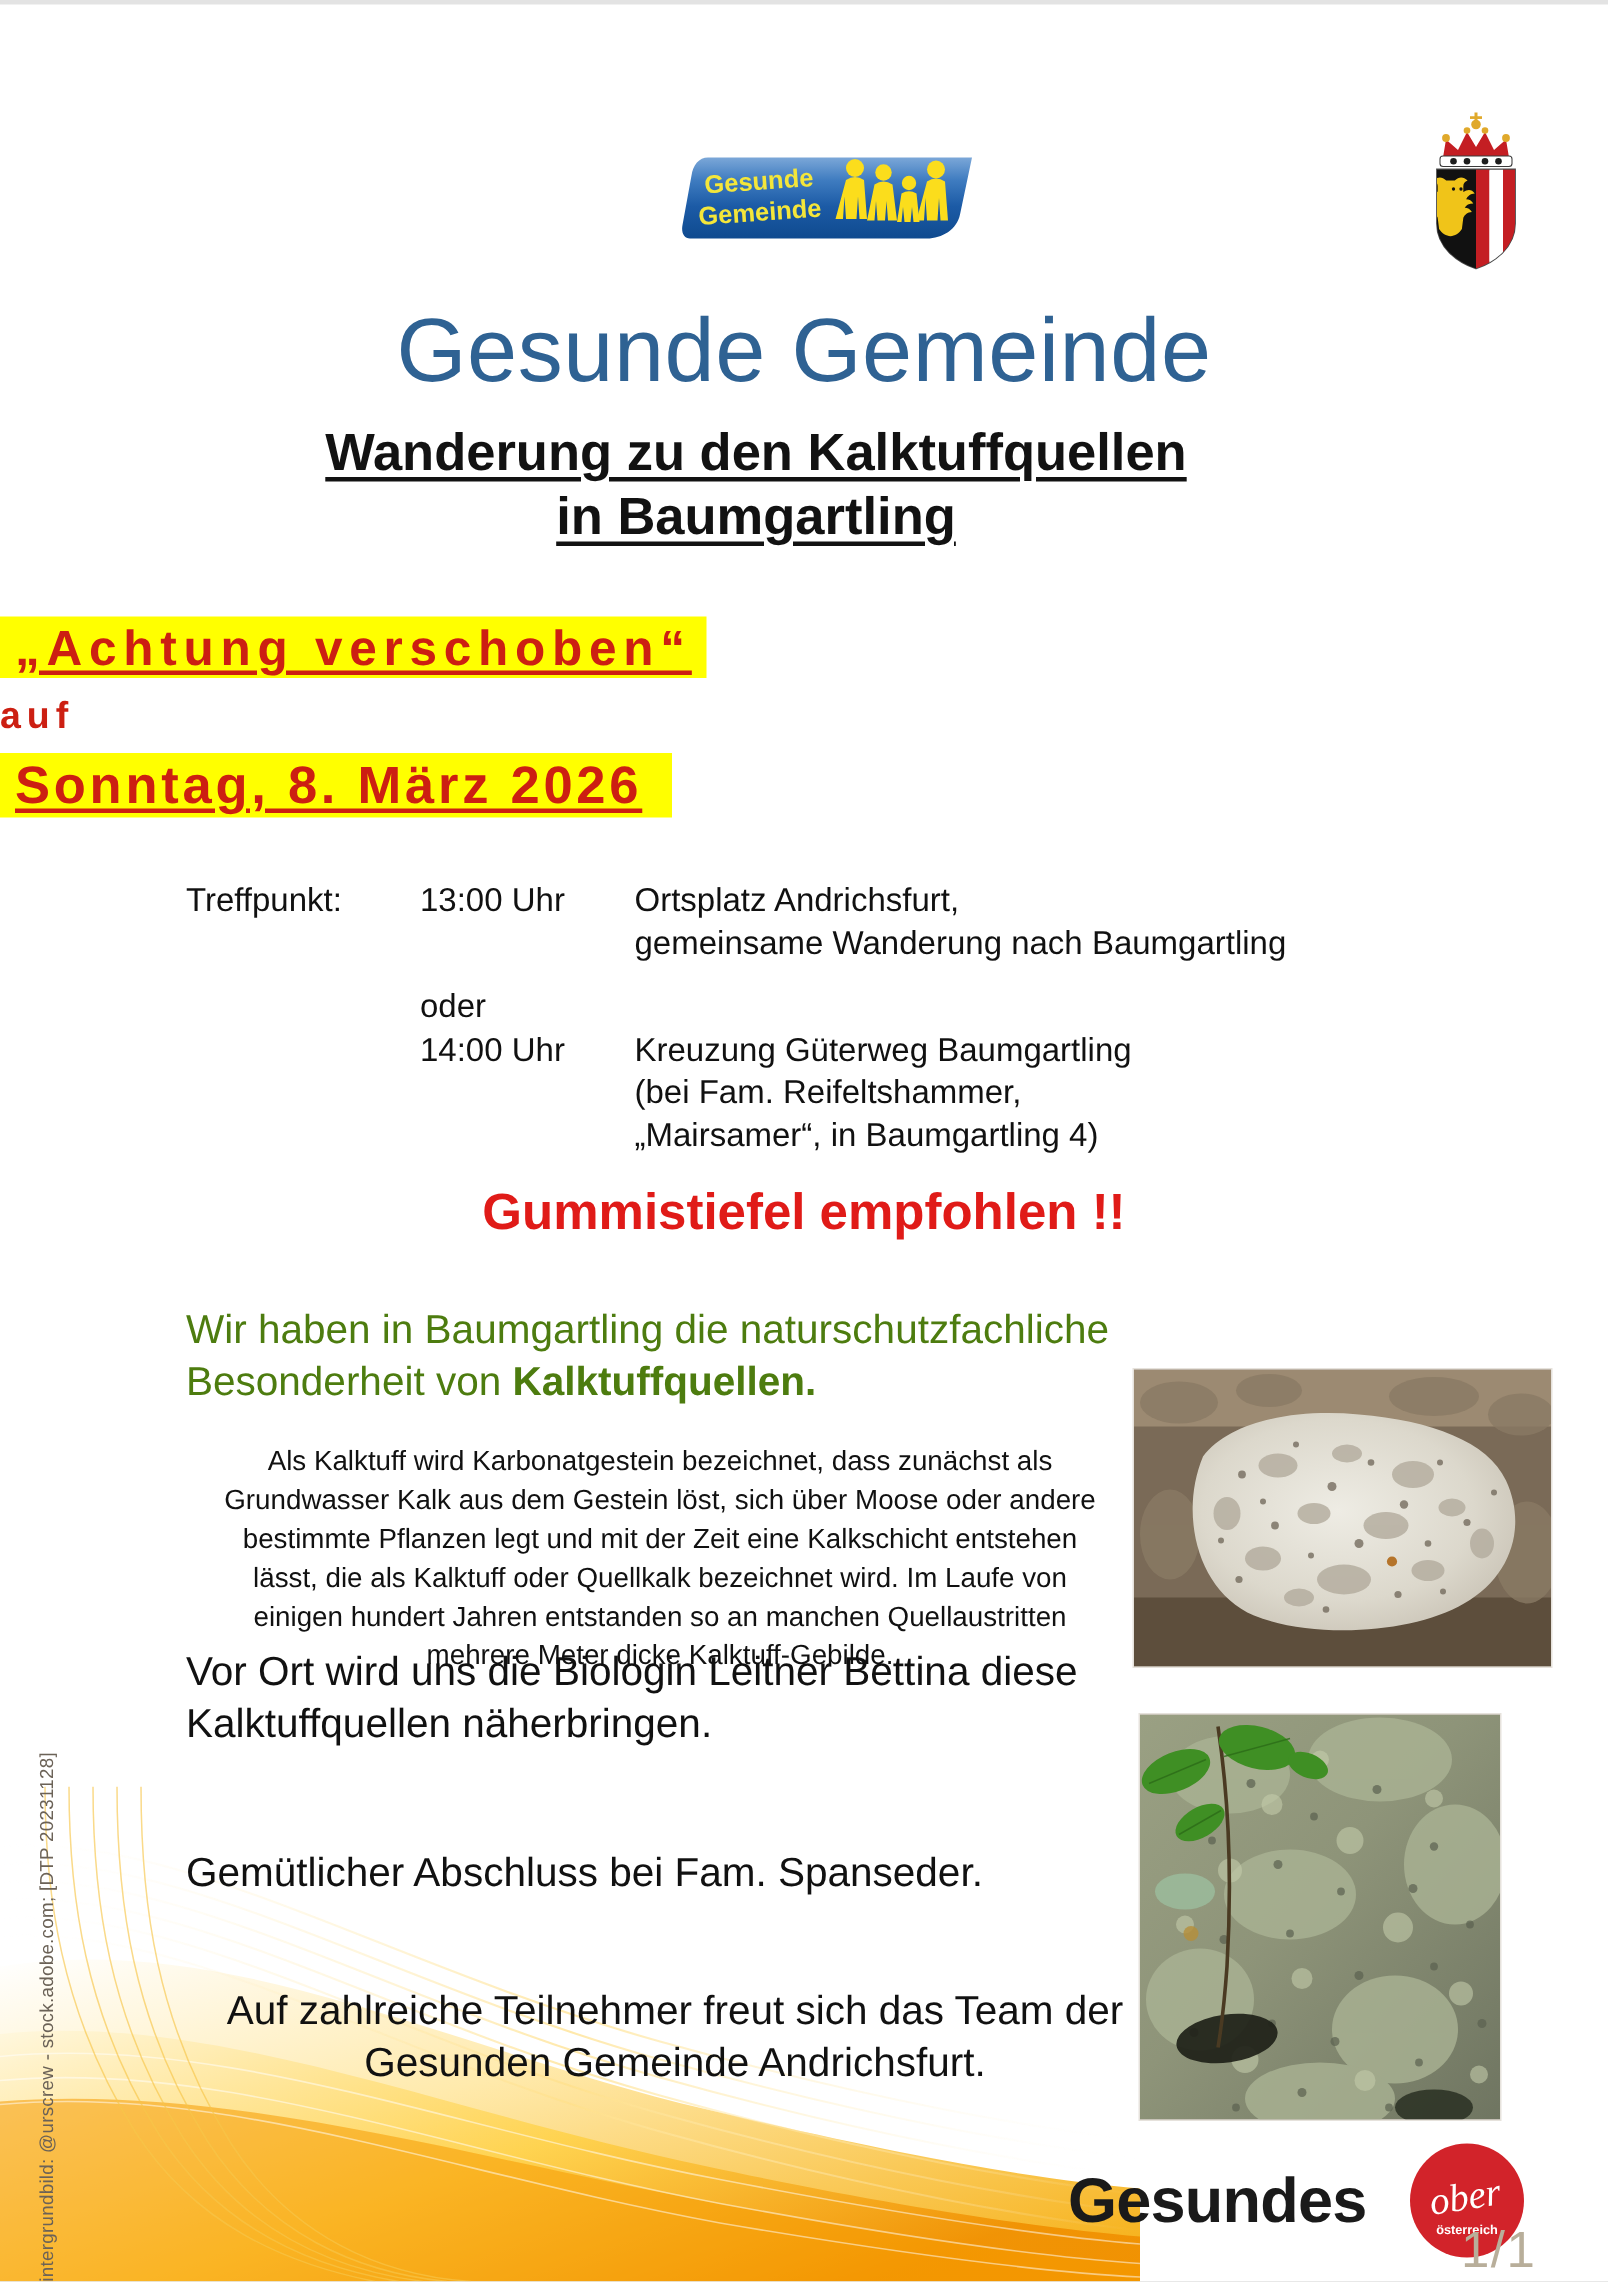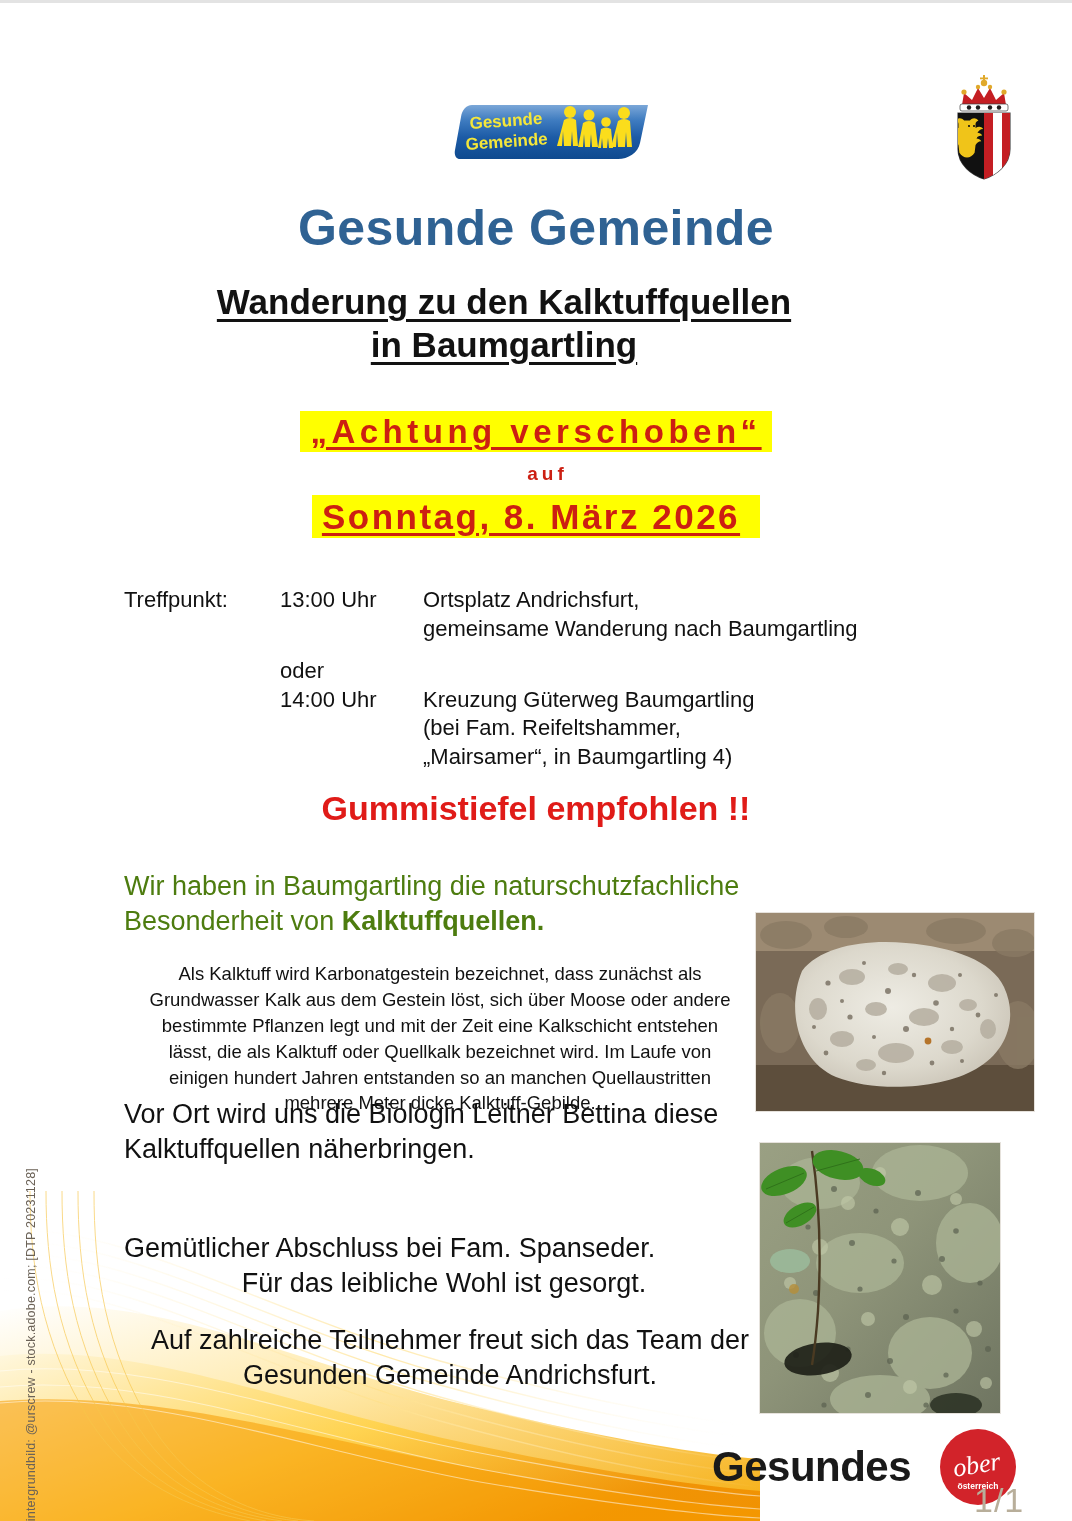--- a/index.html
+++ b/index.html
@@ -31,45 +31,45 @@
   .coat-arms{
     position:absolute;left:948px;top:68px;width:72px;height:112px;z-index:3;
   }
   .coat-arms svg{display:block;width:100%;height:100%;}
 
   
   .title-blue{
     position:absolute;left:0;top:196px;width:1072px;
     text-align:center;
     color:#2f6293;
-    font-size:50px;font-weight:bold;letter-spacing:0.4px;
+    font-size:60px;font-weight:normal;letter-spacing:0.4px;
     z-index:2;
   }
   .title-sub{
     position:absolute;left:0;top:278px;width:1008px;
     text-align:center;color:#121212;
     font-size:35px;font-weight:bold;line-height:1.22;
     z-index:2;
   }
   .title-sub .u{ text-decoration:underline; text-underline-offset:5px; text-decoration-thickness:3px;}
 
   
   .postpone{
-    position:absolute;left:0;top:408px;width:1072px;text-align:center;z-index:2;
+    position:absolute;left:0;top:408px;width:1072px;z-index:2;
   }
   .pp-line1{
     display:inline-block;
     background:#ffff00;color:#cc1f12;
     font-size:33px;font-weight:bold;letter-spacing:4.5px;
     padding:2px 10px 1px 10px;
     text-decoration:underline;text-underline-offset:4px;text-decoration-thickness:3px;
   }
   .pp-auf{
     margin-top:11px;
-    color:#cc1f12;font-size:19px;font-weight:bold;letter-spacing:4px;padding-left:23px;
+    color:#cc1f12;font-size:25px;font-weight:bold;letter-spacing:4px;
   }
   .pp-line2{
     display:inline-block;margin-top:10px;
     background:#ffff00;color:#cc1f12;
     font-size:35px;font-weight:bold;letter-spacing:2.5px;
     padding:2px 20px 1px 10px;
     text-decoration:underline;text-underline-offset:4px;text-decoration-thickness:3px;
   }
 
   
@@ -314,21 +314,20 @@
   <div class="para-intro">
     <span>Wir haben in Baumgartling die naturschutzfachliche Besonderheit von </span><b>Kalktuffquellen.</b>
   </div>
 
   <div class="para-small">Als Kalktuff wird Karbonatgestein bezeichnet, dass zunächst als Grundwasser Kalk aus dem Gestein löst, sich über Moose oder andere bestimmte Pflanzen legt und mit der Zeit eine Kalkschicht entstehen lässt, die als Kalktuff oder Quellkalk bezeichnet wird. Im Laufe von einigen hundert Jahren entstanden so an manchen Quellaustritten mehrere Meter dicke Kalktuff-Gebilde.</div>
 
   <div class="para-bio">Vor Ort wird uns die Biologin Leitner Bettina diese Kalktuffquellen näherbringen.</div>
 
   <div class="para-close">
     <span class="l1">Gemütlicher Abschluss bei Fam. Spanseder.</span>
-    <span class="l2">Für das leibliche Wohl ist gesorgt.</span>
   </div>
 
   <div class="para-thanks">Auf zahlreiche Teilnehmer freut sich das Team der Gesunden Gemeinde Andrichsfurt.</div>
 
   <div class="photo" id="photo-tufa-rock">
     <svg viewBox="0 0 278 198" preserveAspectRatio="none" aria-hidden="true">
       <defs>
         <radialGradient id="rockG" cx="45%" cy="45%" r="70%">
           <stop offset="0%" stop-color="#eeece4"></stop>
           <stop offset="60%" stop-color="#dcd8cc"></stop>

